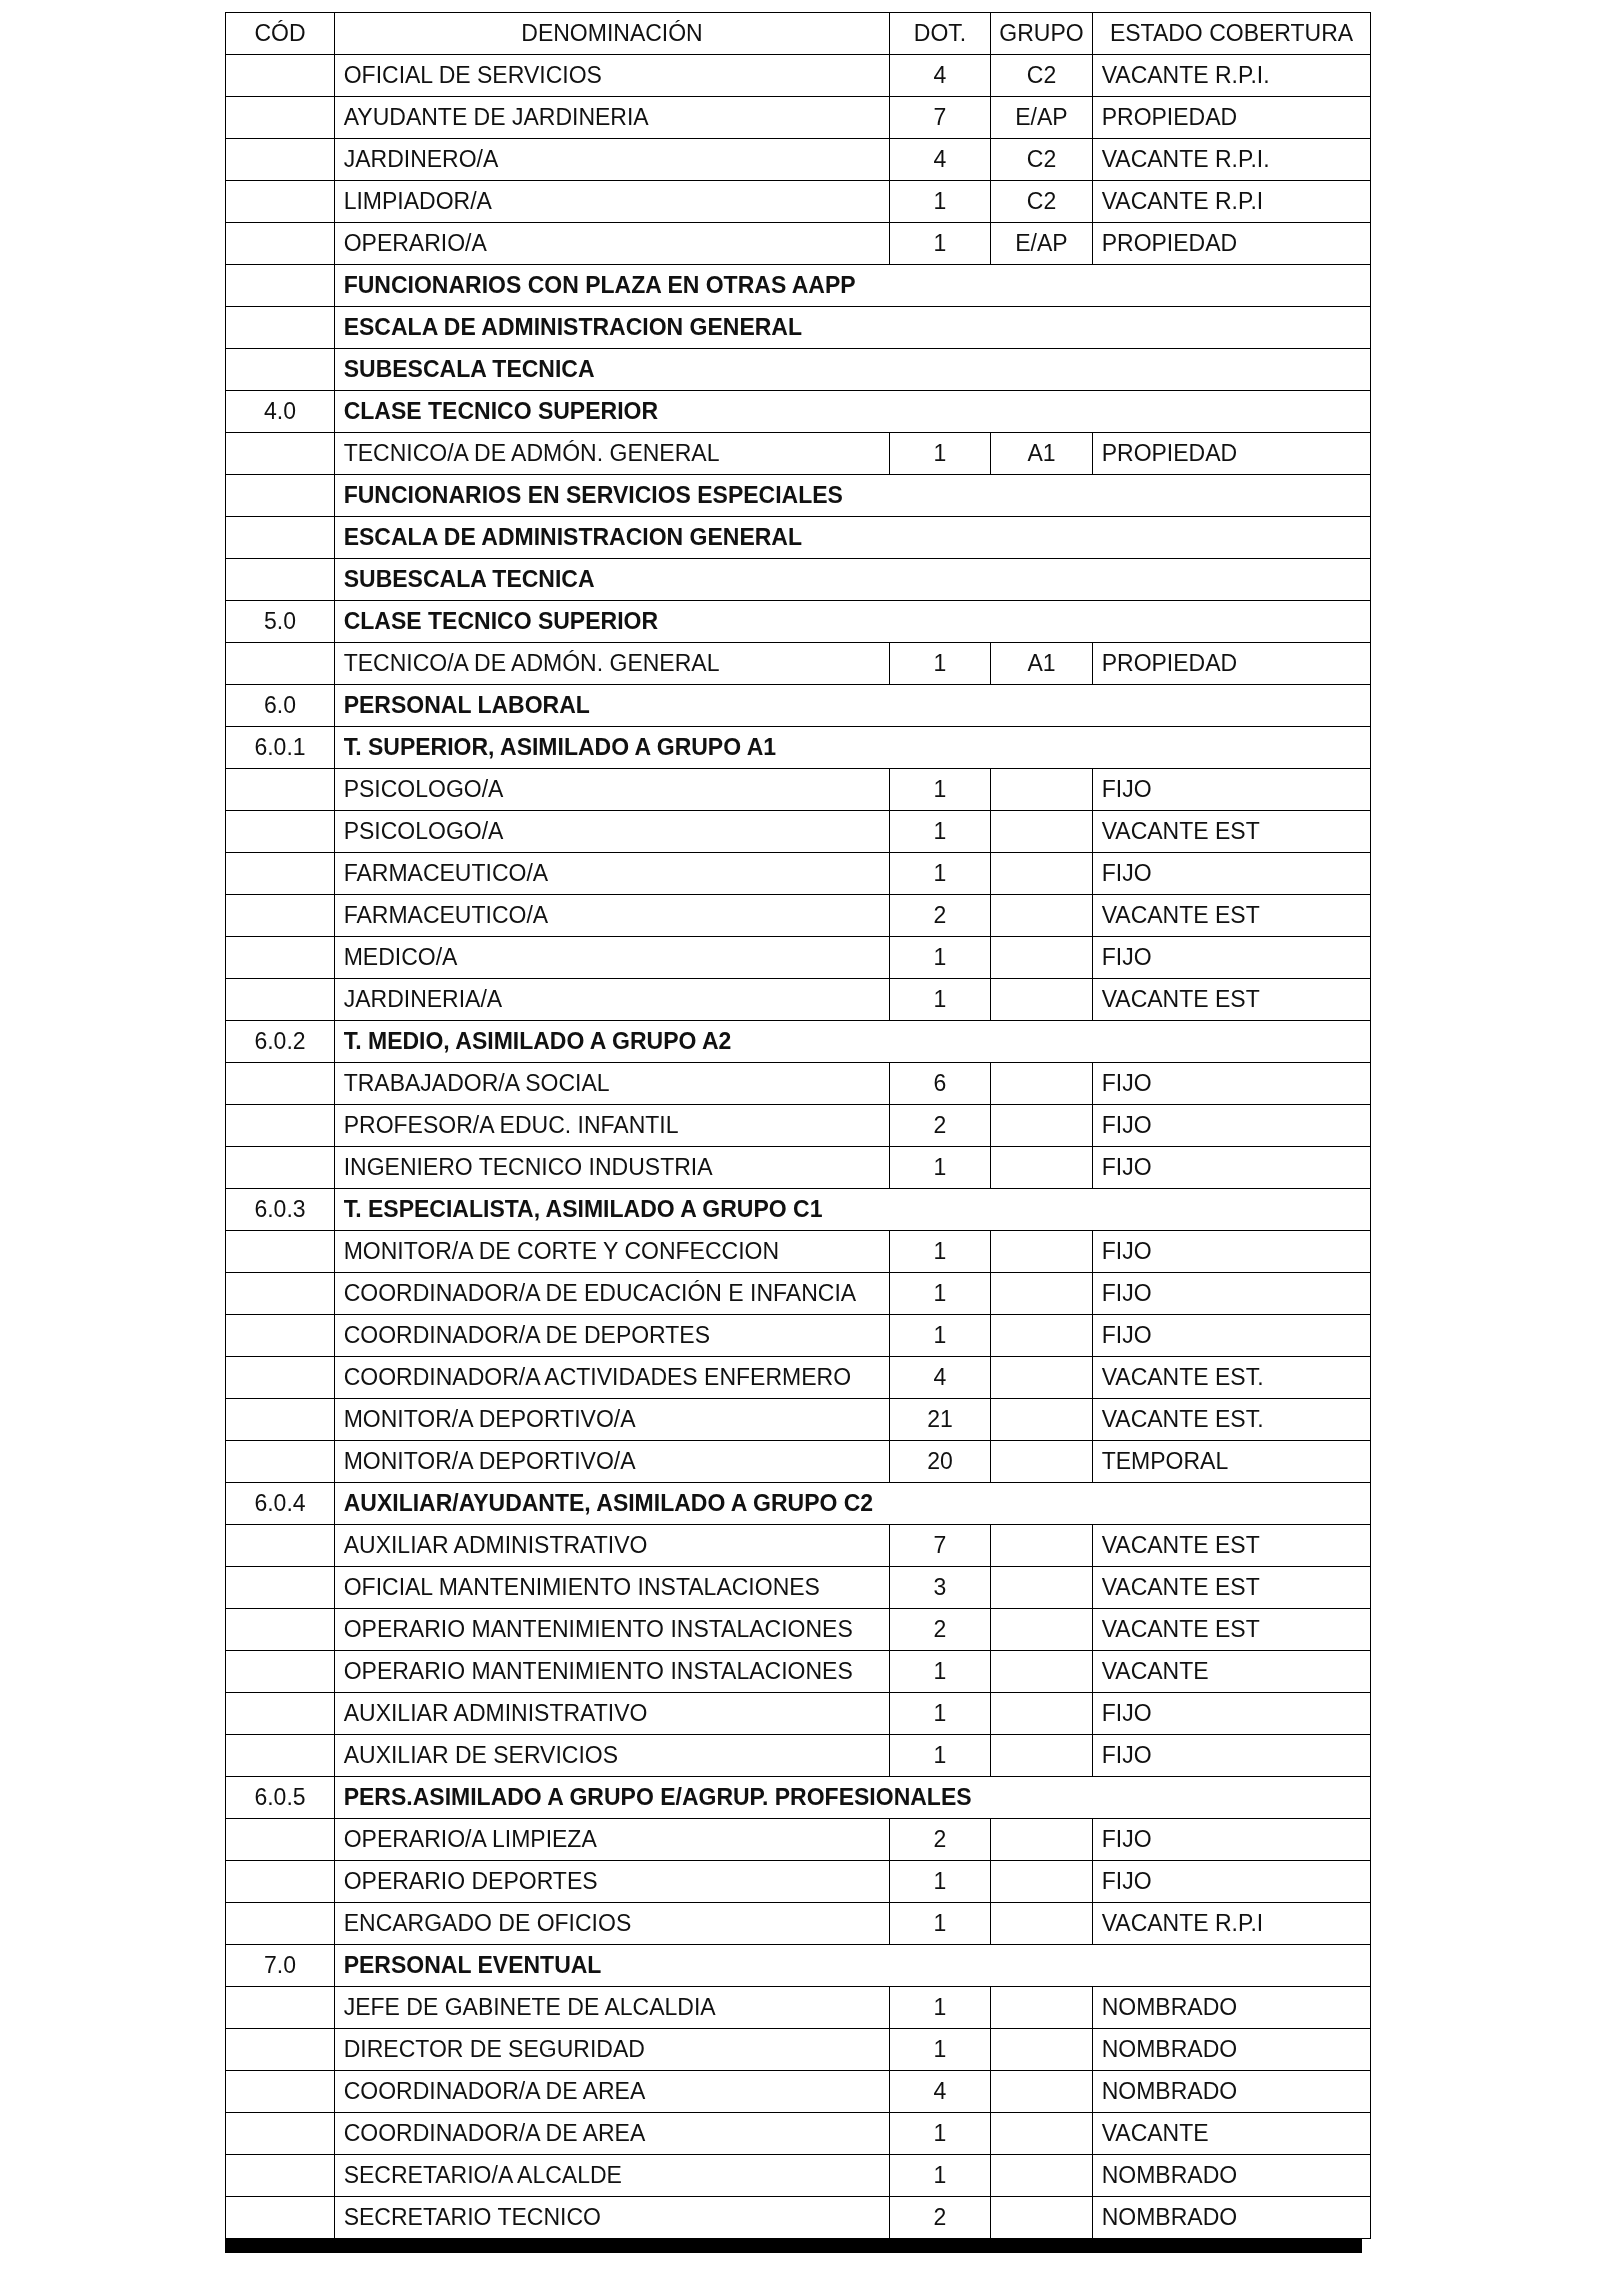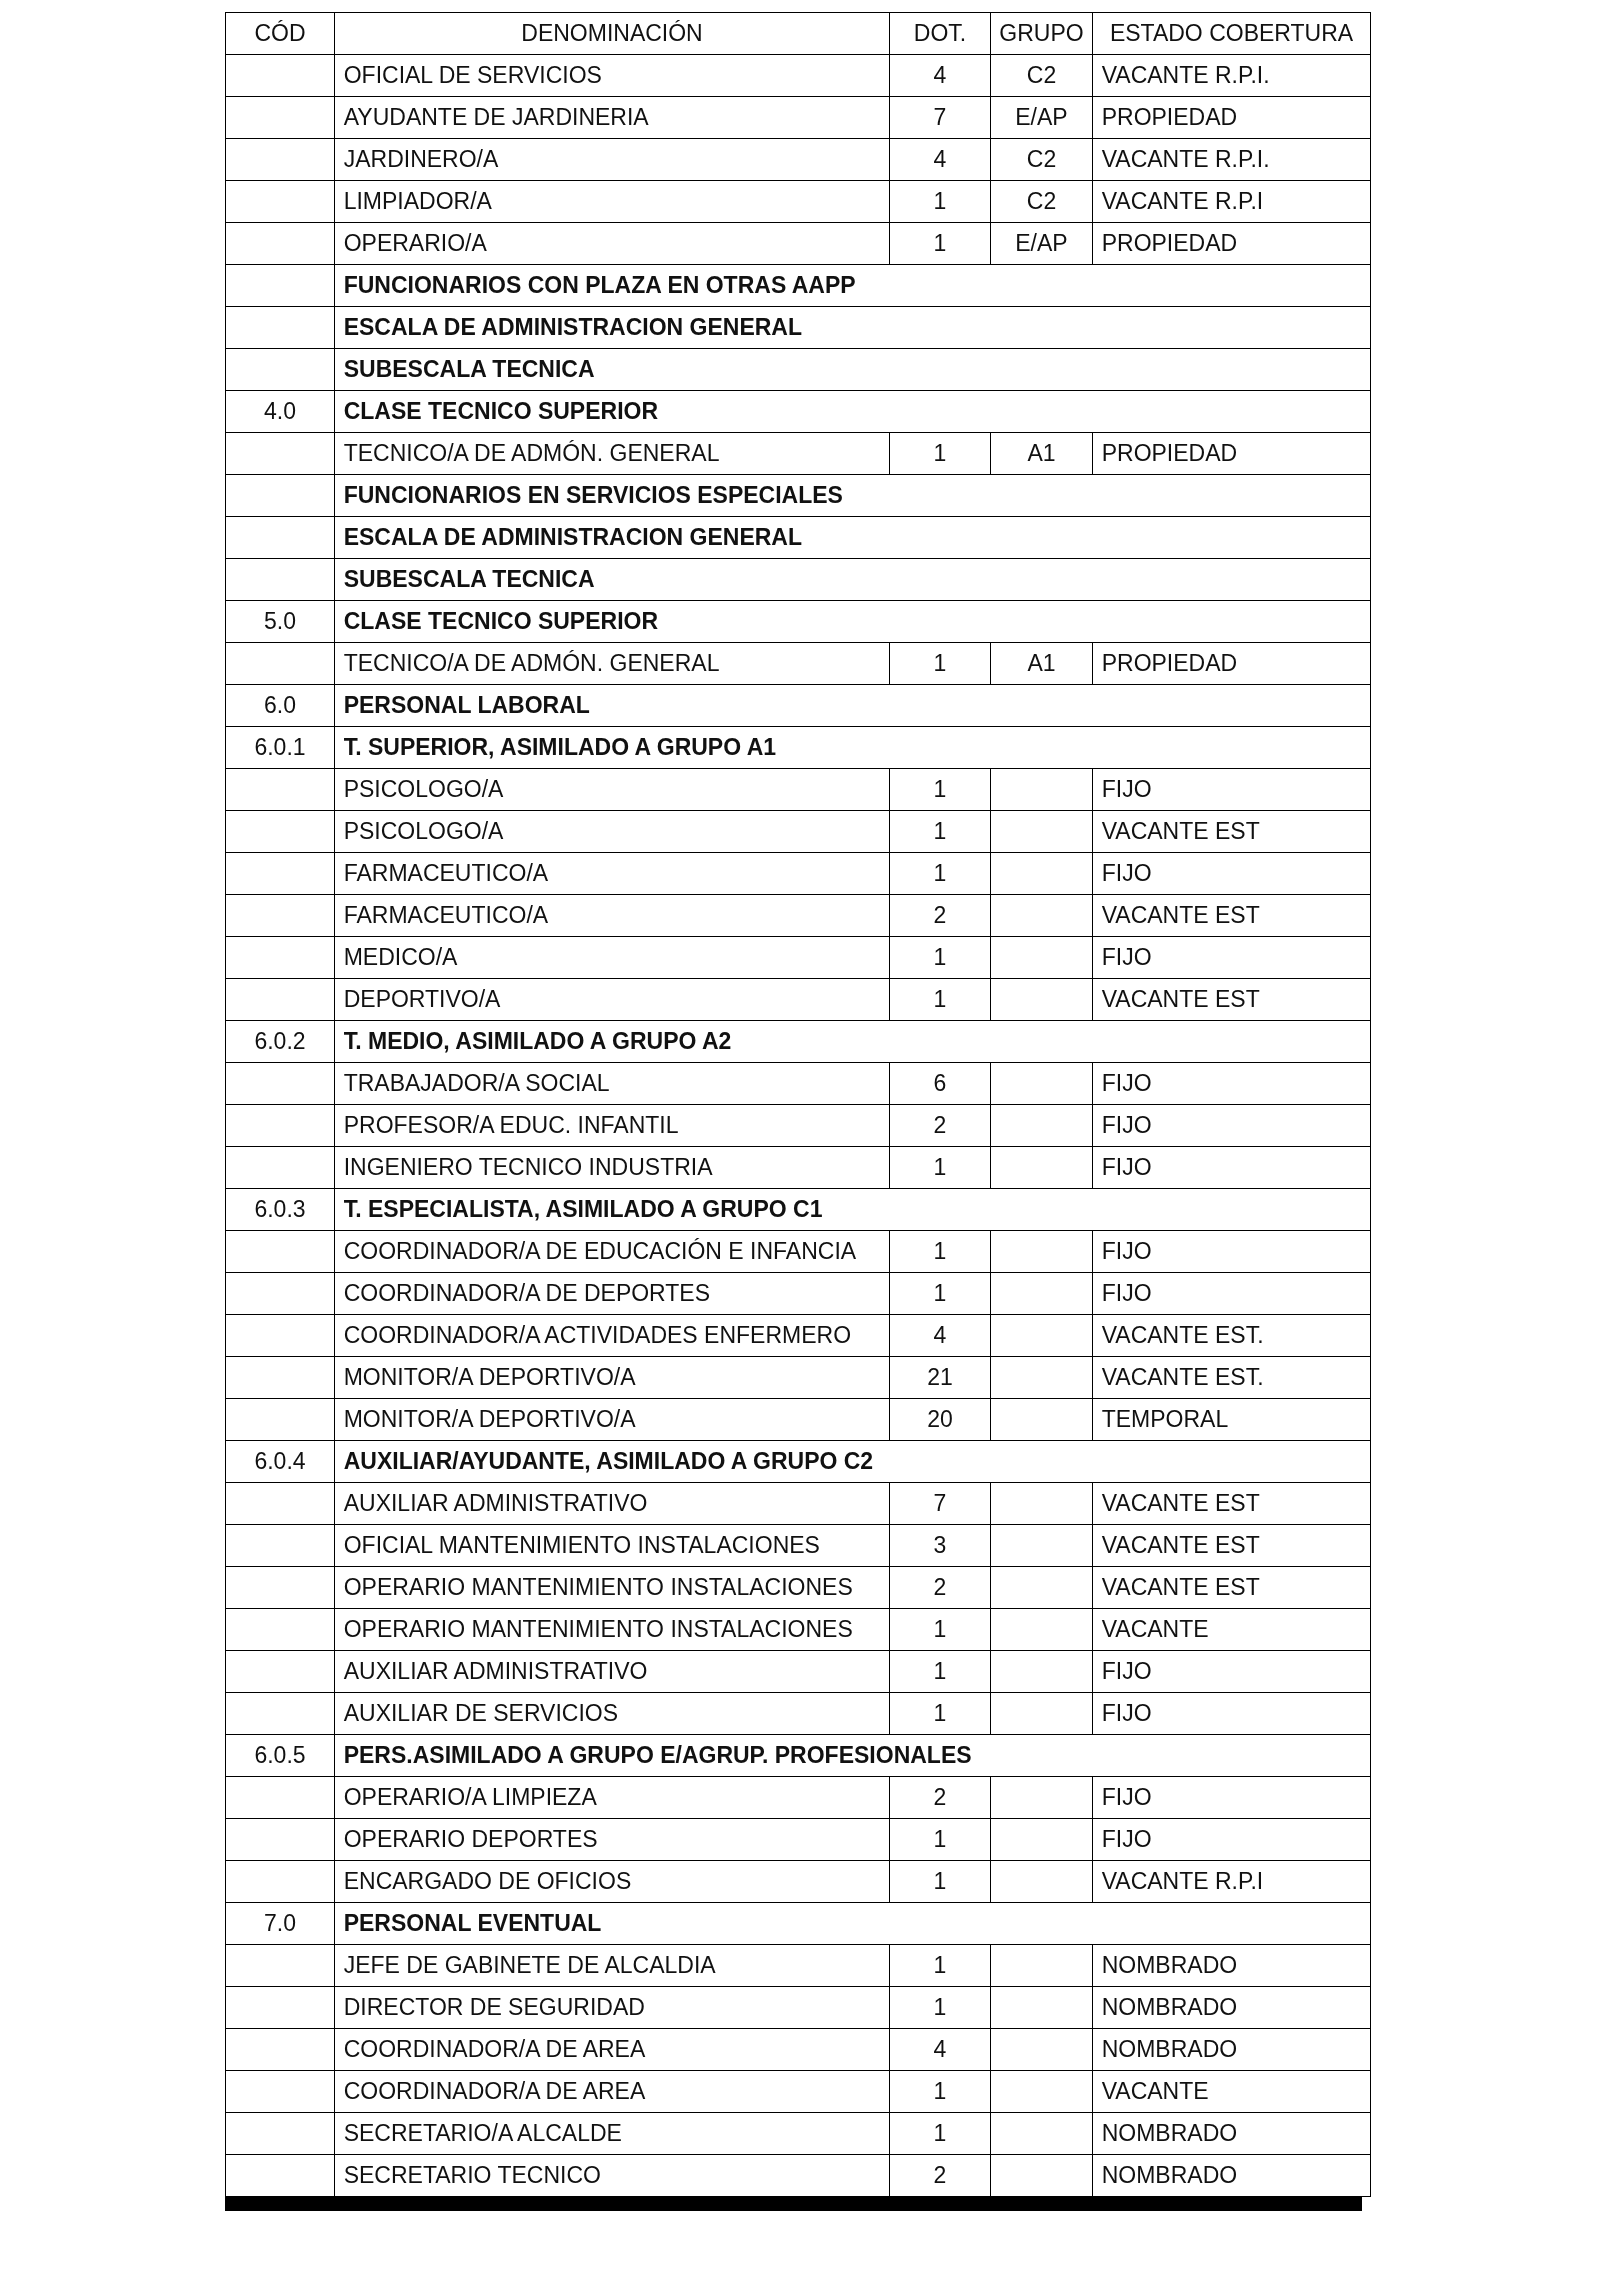--- a/index.html
+++ b/index.html
@@ -186,21 +186,21 @@
         </tr>
         <tr>
           <td class="col-cod"></td>
           <td class="col-den">MEDICO/A</td>
           <td class="col-dot">1</td>
           <td class="col-grupo"></td>
           <td class="col-estado">FIJO</td>
         </tr>
         <tr>
           <td class="col-cod"></td>
-          <td class="col-den">DEPORTIVO/A</td>
+          <td class="col-den">JARDINERIA/A</td>
           <td class="col-dot">1</td>
           <td class="col-grupo"></td>
           <td class="col-estado">VACANTE EST</td>
         </tr>
         <tr>
           <td class="col-cod">6.0.2</td>
           <td colspan="4" class="col-den section-cell">T. MEDIO, ASIMILADO A GRUPO A2</td>
         </tr>
         <tr>
           <td class="col-cod"></td>
@@ -219,20 +219,27 @@
         <tr>
           <td class="col-cod"></td>
           <td class="col-den">INGENIERO TECNICO INDUSTRIA</td>
           <td class="col-dot">1</td>
           <td class="col-grupo"></td>
           <td class="col-estado">FIJO</td>
         </tr>
         <tr>
           <td class="col-cod">6.0.3</td>
           <td colspan="4" class="col-den section-cell">T. ESPECIALISTA, ASIMILADO A GRUPO C1</td>
+        </tr>
+        <tr>
+          <td class="col-cod"></td>
+          <td class="col-den">MONITOR/A DE CORTE Y CONFECCION</td>
+          <td class="col-dot">1</td>
+          <td class="col-grupo"></td>
+          <td class="col-estado">FIJO</td>
         </tr>
         <tr>
           <td class="col-cod"></td>
           <td class="col-den">COORDINADOR/A DE EDUCACIÓN E INFANCIA</td>
           <td class="col-dot">1</td>
           <td class="col-grupo"></td>
           <td class="col-estado">FIJO</td>
         </tr>
         <tr>
           <td class="col-cod"></td>

